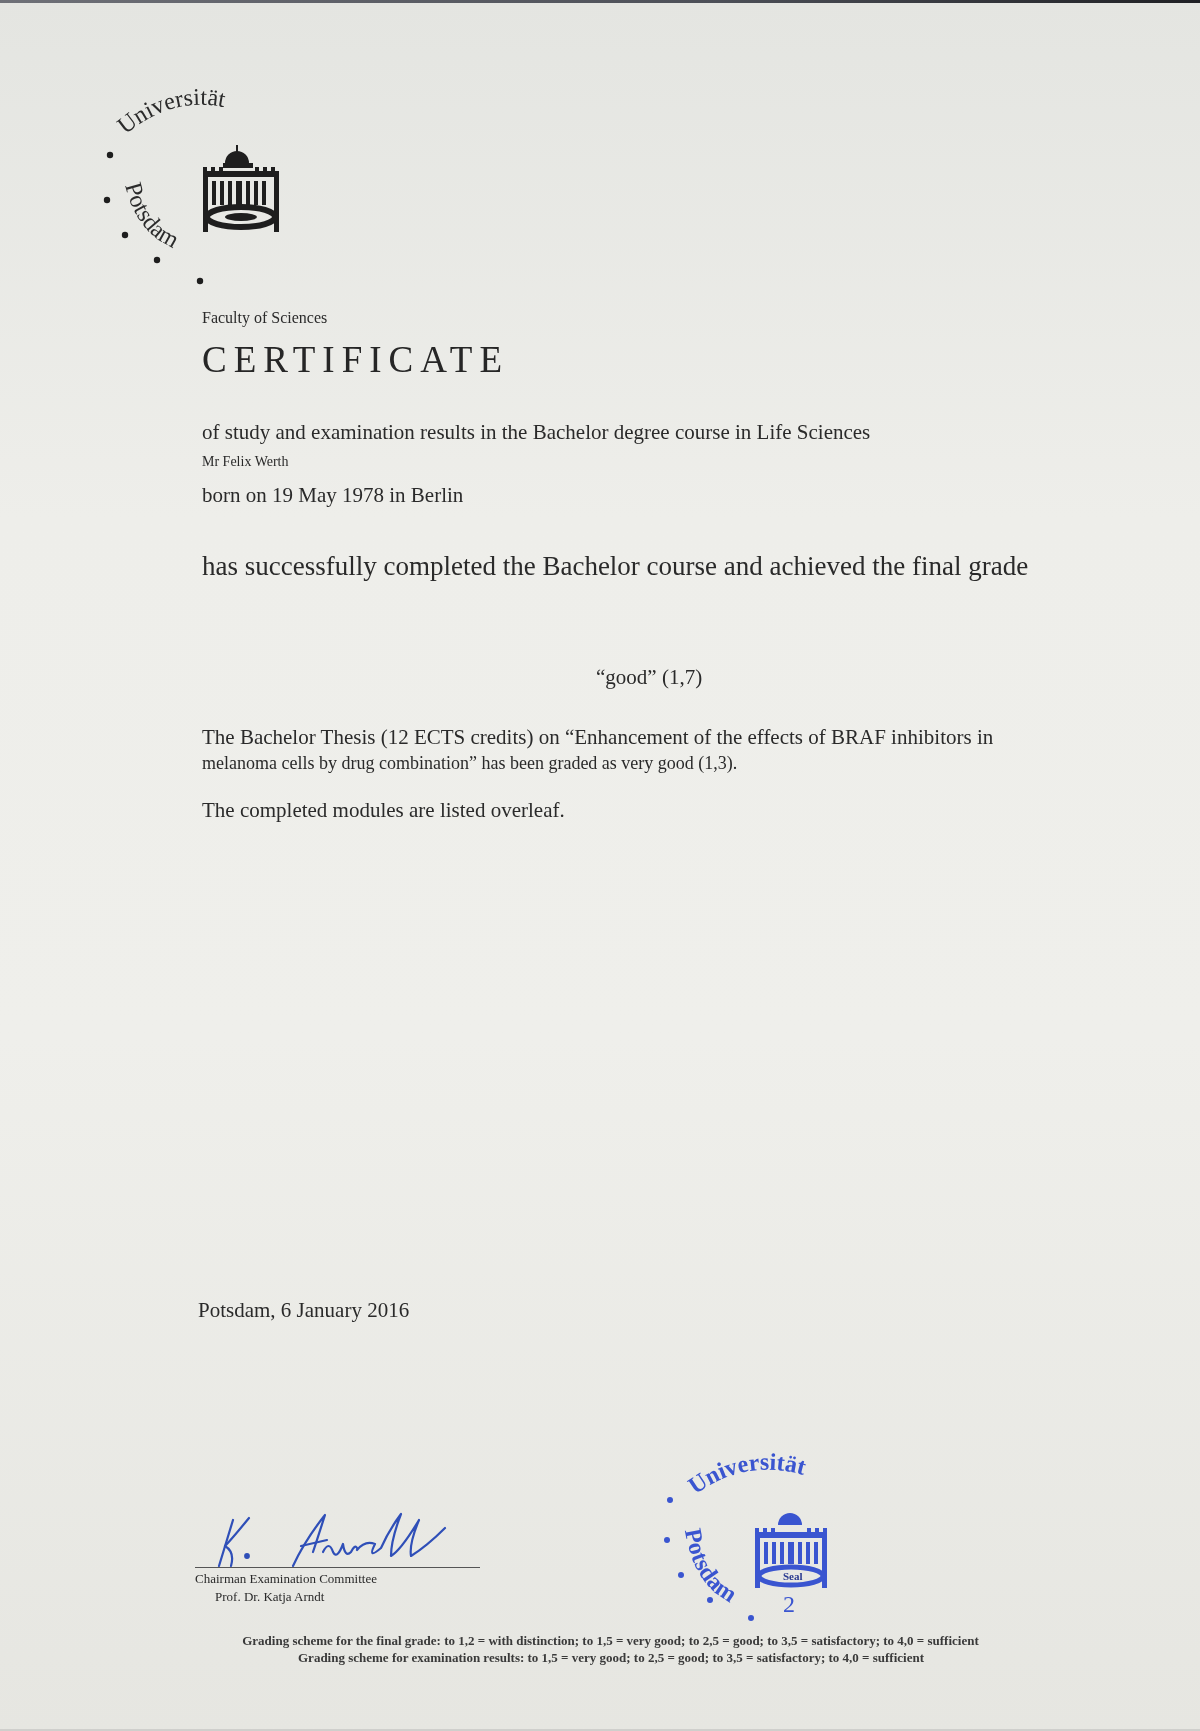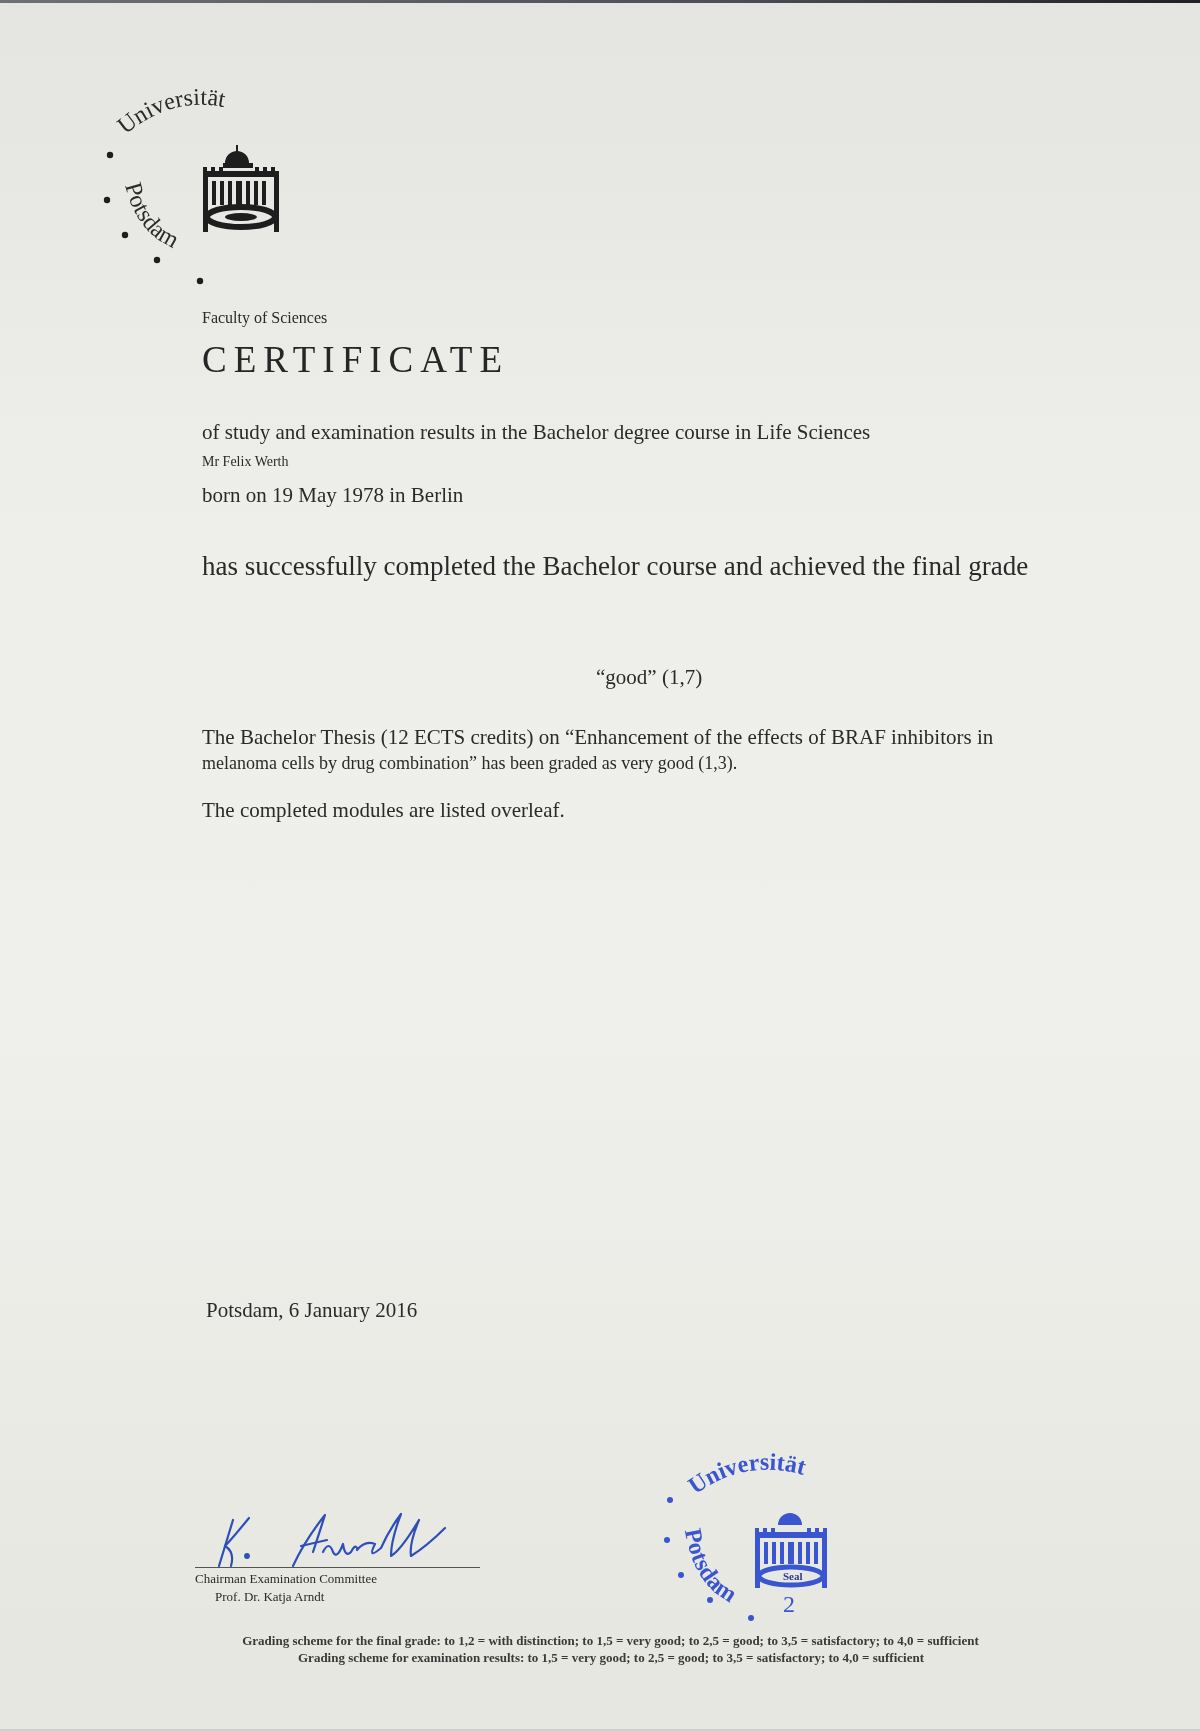--- a/index.html
+++ b/index.html
@@ -32,21 +32,21 @@
     .faculty { top: 309px; font-size: 16px; }
     .title { top: 338px; font-size: 37px; letter-spacing: 7px; color: #262626; }
     .subtitle { top: 388px; font-size: 21px; margin-top: 32px; }
     .name { top: 454px; font-size: 14px; }
     .born { top: 483px; font-size: 21px; }
     .completed { top: 551px; font-size: 27px; }
     .grade { position: absolute; top: 620px; left: 596px; font-size: 21px; white-space: nowrap; margin-top: 45px; }
     .thesis1 { top: 725px; font-size: 21px; }
     .thesis2 { top: 753px; font-size: 18px; }
     .modules { top: 798px; font-size: 21px; }
-    .place-date { position: absolute; left: 198px; top: 1298px; font-size: 21px; white-space: nowrap; margin-left: 8px; }
+    .place-date { position: absolute; left: 198px; top: 1298px; font-size: 21px; white-space: nowrap; }
 
     
     .signature { position: absolute; left: 205px; top: 1500px; width: 280px; height: 70px; }
     .signature svg { width: 280px; height: 70px; display: block; }
     .sig-line { position: absolute; left: 195px; top: 1567px; width: 285px; height: 1px; background: #555; }
     .sig-role { position: absolute; left: 195px; top: 1571px; font-size: 13px; white-space: nowrap; color: #2a2a2a; }
     .sig-name { position: absolute; left: 195px; top: 1589px; font-size: 13px; white-space: nowrap; color: #2a2a2a; margin-left: 20px; }
 
     
     .stamp { position: absolute; left: 655px; top: 1440px; width: 200px; height: 190px; }

